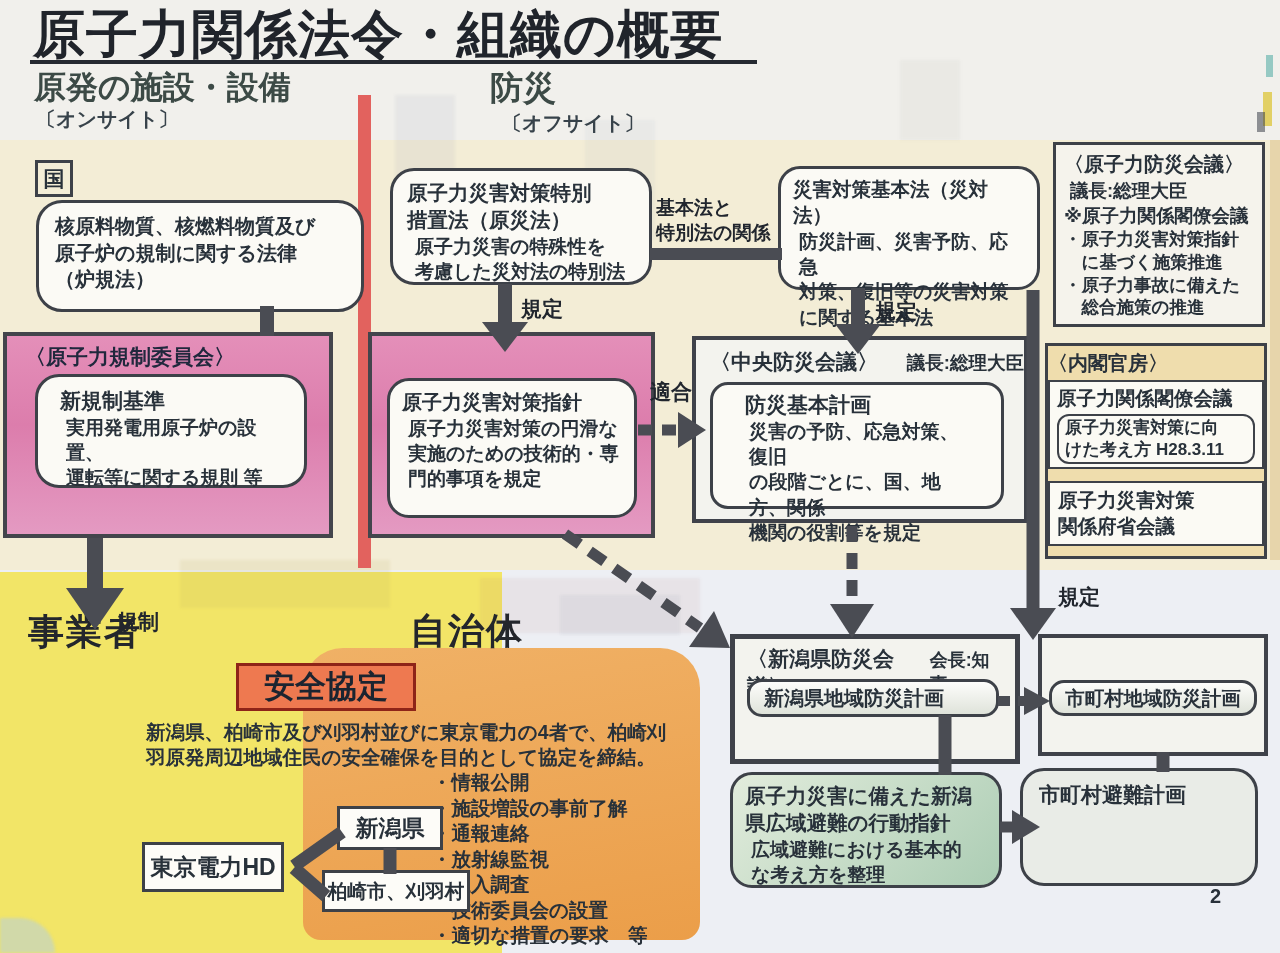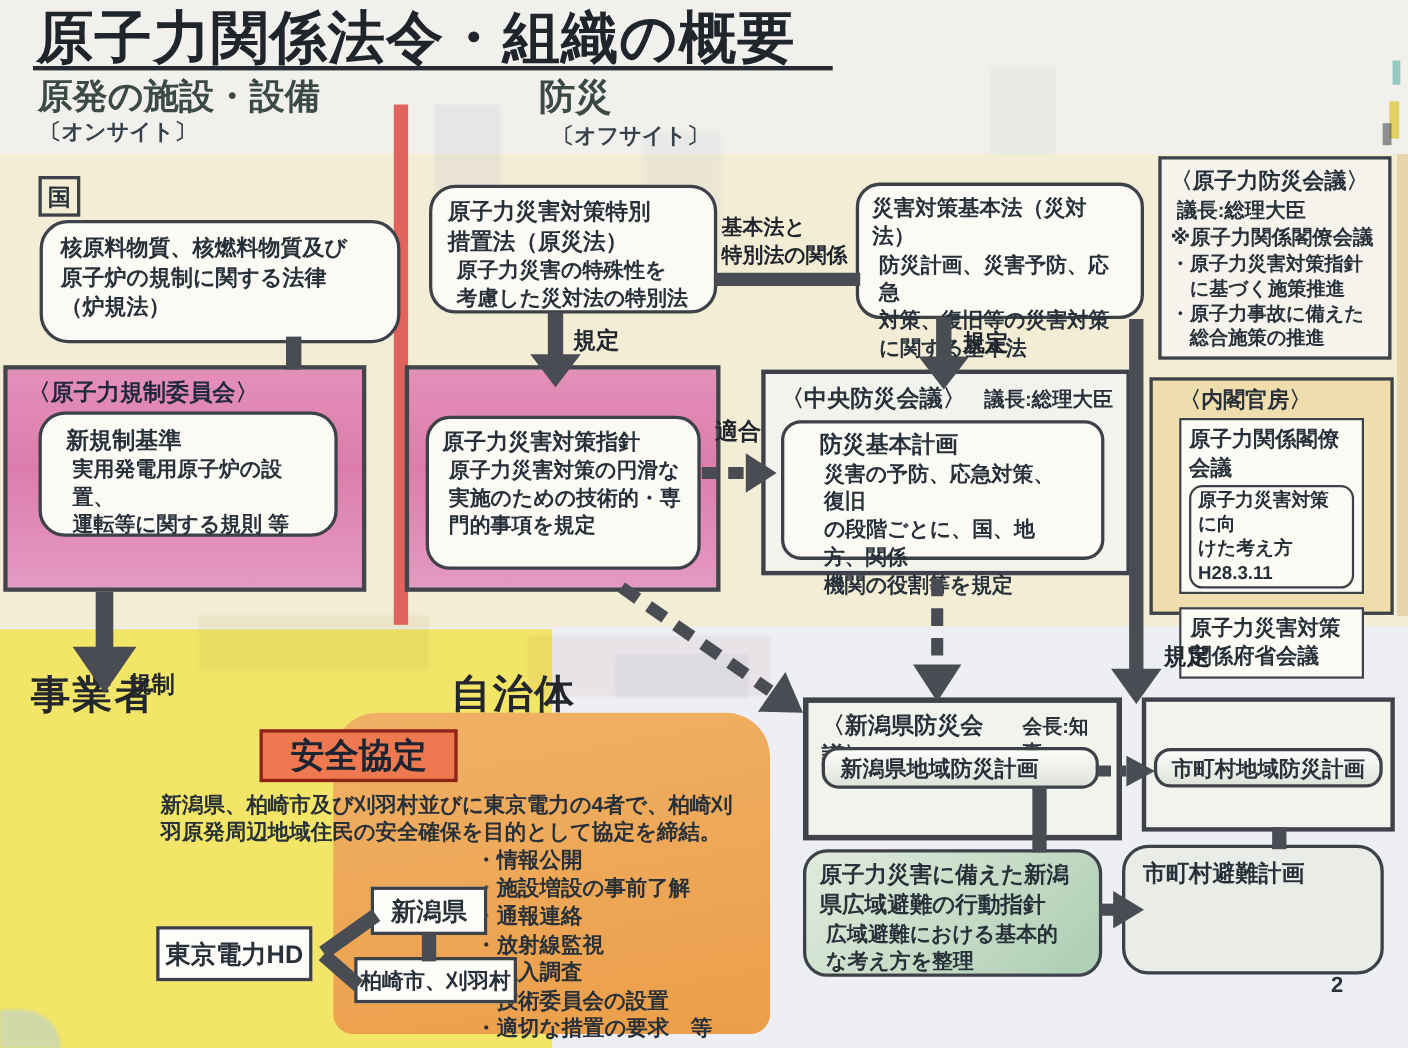--- a/index.html
+++ b/index.html
@@ -28,21 +28,21 @@
   .rbox{position:absolute;background:var(--c-box-white,#fbfaf5);border:3.5px solid var(--c-border,#3d4148);border-radius:26px;box-sizing:border-box;padding:10px 16px;}
   .sqbox{position:absolute;box-sizing:border-box;border:3.5px solid var(--c-border,#3d4148);}
   .b-title{font-weight:800;font-size:20px;line-height:1.33;}
   .b-body{font-weight:600;font-size:19px;line-height:1.33;}
   .pink-panel{position:absolute;background:linear-gradient(180deg,#e48fb9,#dc7dac 45%,#e49ac2);border:4px solid #43454c;box-sizing:border-box;}
   .panel-label{font-weight:800;font-size:21px;color:#20283d;}
   .edge-label{position:absolute;font-weight:800;font-size:21px;color:#21262e;}
   .big-actor{position:absolute;font-weight:900;font-size:36px;color:#23262c;letter-spacing:2px;}
   .council{position:absolute;background:var(--c-council-bg,#f3f3ee);border:4px solid #3f424a;box-sizing:border-box;}
   .inner-plan{position:absolute;border:3px solid var(--c-border,#3d4148);border-radius:15px;background:linear-gradient(180deg,#fdfdfb,#dfe3da);box-sizing:border-box;display:flex;align-items:center;font-weight:800;}
-  .hdr-row{display:flex;align-items:baseline;padding:8px 12px 0 14px;}
+  .hdr-row{display:flex;align-items:baseline;padding:8px 0 0 14px;}
   svg{position:absolute;left:0;top:0;z-index:40;pointer-events:none;}
   .ln{stroke:var(--c-line,#4a4c53);fill:none;}
   .ah{fill:var(--c-line,#4a4c53);stroke:none;}
   .z1{z-index:1;} .z10{z-index:10;} .z20{z-index:20;}
   ul.bullets{list-style:none;margin:0;padding:0;font-size:19.5px;font-weight:700;line-height:25.5px;}
   .badge{display:flex;align-items:center;justify-content:center;background:var(--c-badge-bg,#ee7950);border:3.5px solid var(--c-badge-border,#8e2418);font-size:31px;font-weight:800;color:#1b2430;box-sizing:border-box;}
   .party-box{position:absolute;background:#fdfcf8;border:3px solid #3d4148;box-sizing:border-box;display:flex;align-items:center;justify-content:center;font-weight:800;}
 </style>
 </head>
 <body>
@@ -134,21 +134,21 @@
       <span style="font-size:18.5px;font-weight:800;margin-left:auto;">議長:総理大臣</span>
     </div>
     <div class="rbox" style="left:14px;top:42px;width:294px;height:127px;border-radius:18px;border-width:3px;padding:6px 32px;">
       <div class="b-title" style="font-size:21px;">防災基本計画</div>
       <div class="b-body preline" style="padding-left:4px;">災害の予防、応急対策、復旧
 の段階ごとに、国、地方、関係
 機関の役割等を規定</div>
     </div>
   </div>
 
-  <div class="sqbox z10" style="left:1045px;top:343px;width:222px;height:216px;background:var(--c-cabinet,#efddad);border-width:3px;padding:4px 24px;">
+  <div class="sqbox z10" style="left:1045px;top:343px;width:222px;height:216px;background:var(--c-cabinet,#efddad);border-width:3px;padding:4px 0;">
     <div style="font-size:20px;font-weight:800;">〈内閣官房〉</div>
     <div style="border:2.5px solid #3d4148;background:#fbfaf4;margin-top:3px;padding:3px 7px;">
       <div style="font-size:19.5px;font-weight:800;">原子力関係閣僚会議</div>
       <div class="preline" style="border:2px solid #3d4148;border-radius:12px;margin-top:2px;padding:1px 6px;font-size:17px;font-weight:700;line-height:1.3;">原子力災害対策に向
 けた考え方 H28.3.11</div>
     </div>
     <div class="preline" style="border:2.5px solid #3d4148;background:#fbfaf4;margin-top:12px;padding:5px 8px;font-size:19.5px;font-weight:800;line-height:1.3;">原子力災害対策
 関係府省会議</div>
   </div>
 

